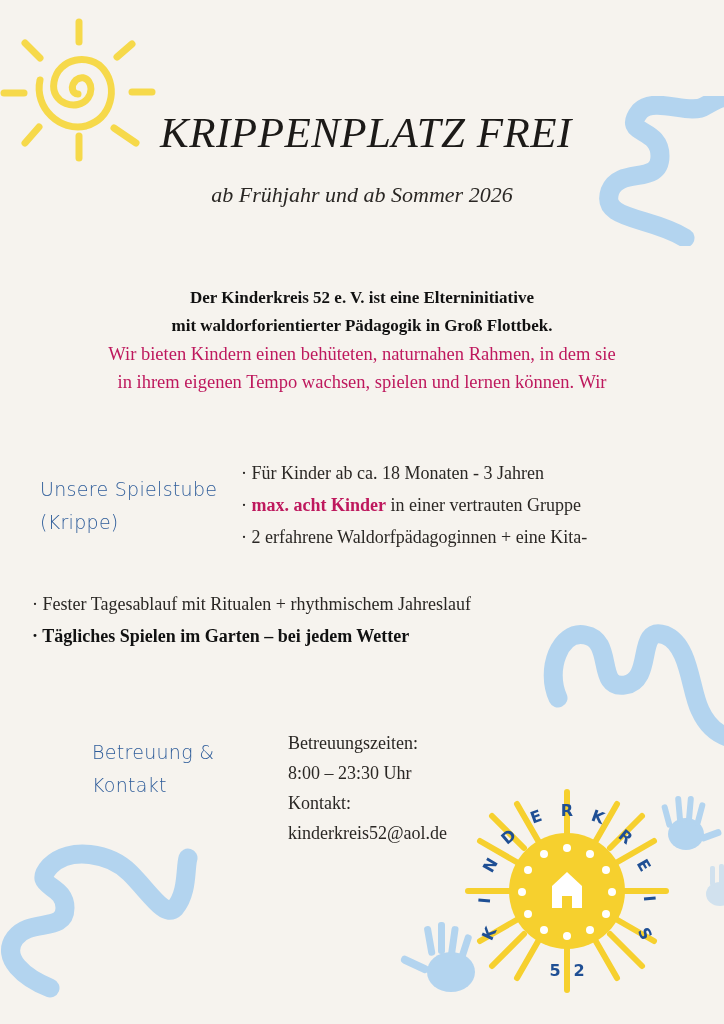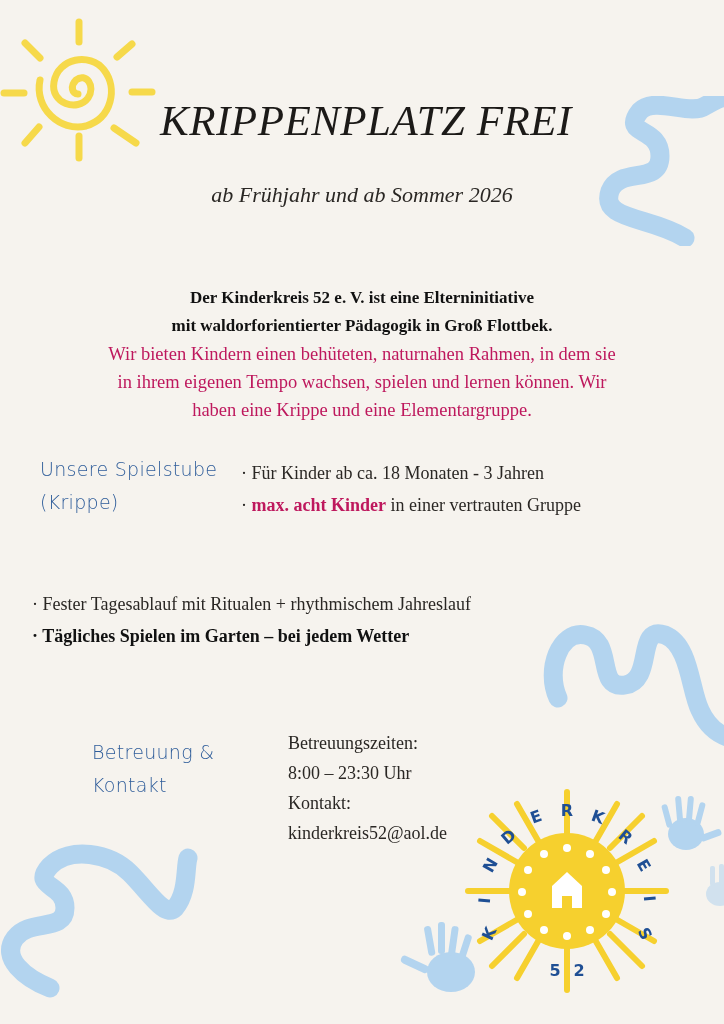--- a/index.html
+++ b/index.html
@@ -4,21 +4,21 @@
 <style>
   html, body { margin: 0; padding: 0; }
   body {
     width: 724px; height: 1024px; overflow: hidden;
     background: #f6f3ee; position: relative;
     font-family: "DejaVu Serif", "Liberation Serif", serif;
     color: #2a2724;
   }
   .abs { position: absolute; }
   .title {
-    left: 0; width: 724px; top: 96px; text-align: center;
+    left: 0; width: 724px; top: 108px; text-align: center;
     font-family: "Liberation Serif", serif; font-style: italic;
     font-size: 43px; letter-spacing: 0.5px; color: #1c1a18;
     padding-left: 0;
   }
   .title span { display: inline-block; margin-left: 0; }
   .subtitle {
     left: 0; width: 724px; top: 182px; text-align: center;
     font-family: "Liberation Serif", serif; font-style: italic;
     font-size: 22px; color: #2a2724;
   }
@@ -26,21 +26,21 @@
     left: 30px; width: 664px; top: 284px; text-align: center;
     font-family: "Liberation Serif", serif; font-size: 18px; line-height: 28px;
   }
   .intro .bold { font-weight: bold; color: #111; font-size: 17px; }
   .intro .normal { color: #be185d; font-size: 18.5px; }
   .hand {
     font-family: "DejaVu Sans", sans-serif; color: #2f5d9a;
     font-size: 19px; line-height: 27px; letter-spacing: 0.3px;
     font-weight: 300;
   }
-  .hand1 { left: 40px; top: 456px; }
+  .hand1 { left: 40px; top: 476px; }
   .hand2 { left: 92px; top: 736px; line-height: 33px; }
   .bullets {
     left: 241px; top: 457px; width: 460px;
     font-family: "Liberation Serif", serif; font-size: 18px; line-height: 32px;
     color: #2a2724;
   }
   .bullets b { color: #be185d; }
   .features {
     left: 32px; top: 588px; width: 620px;
     font-family: "Liberation Serif", serif; font-size: 18px; line-height: 32px;
@@ -77,31 +77,31 @@
 <div class="abs title">
   <span style="padding-left:8px">KRIPPENPLATZ FREI</span>
 </div>
 <div class="abs subtitle">ab Frühjahr und ab Sommer 2026</div>
 
 <div class="abs intro">
   <div class="bold">Der Kinderkreis 52 e. V. ist eine Elterninitiative</div>
   <div class="bold">mit waldorforientierter Pädagogik in Groß Flottbek.</div>
   <div class="normal">Wir bieten Kindern einen behüteten, naturnahen Rahmen, in dem sie</div>
   <div class="normal">in ihrem eigenen Tempo wachsen, spielen und lernen können. Wir</div>
-  <div class="normal">haben eine Krippe und eine Elementargruppe.</div>
 </div>
 
 <div class="abs hand hand1">
   <div>Unsere Spielstube</div>
   <div style="margin-top:6px">(Krippe)</div>
 </div>
 
 <div class="abs bullets">
   <div><span>· </span><b></b><span>Für Kinder ab ca. 18 Monaten - 3 Jahren</span></div>
   <div><span> · </span><b>max. acht Kinder</b><span> in einer vertrauten Gruppe</span></div>
+  <div><span> · </span><b></b><span>2 erfahrene Waldorfpädagoginnen + eine Kita-</span></div>
 </div>
 
 <div class="abs features">
   <div>·  Fester Tagesablauf mit Ritualen + rhythmischem Jahreslauf</div>
   <div class="strong">· Tägliches Spielen im Garten – bei jedem Wetter</div>
 </div>
 
 <svg width="190" height="140" style="left:540px;top:610px" viewBox="0 0 190 140">
   <path d="M 18 88 C 5 60, 20 20, 45 25 C 75 30, 55 80, 85 75 C 115 70, 95 15, 125 25 C 150 35, 150 80, 160 100 C 168 118, 180 125, 190 128" stroke="#b3d4ef" stroke-width="19" stroke-linecap="round" fill="none"></path>
 </svg>

